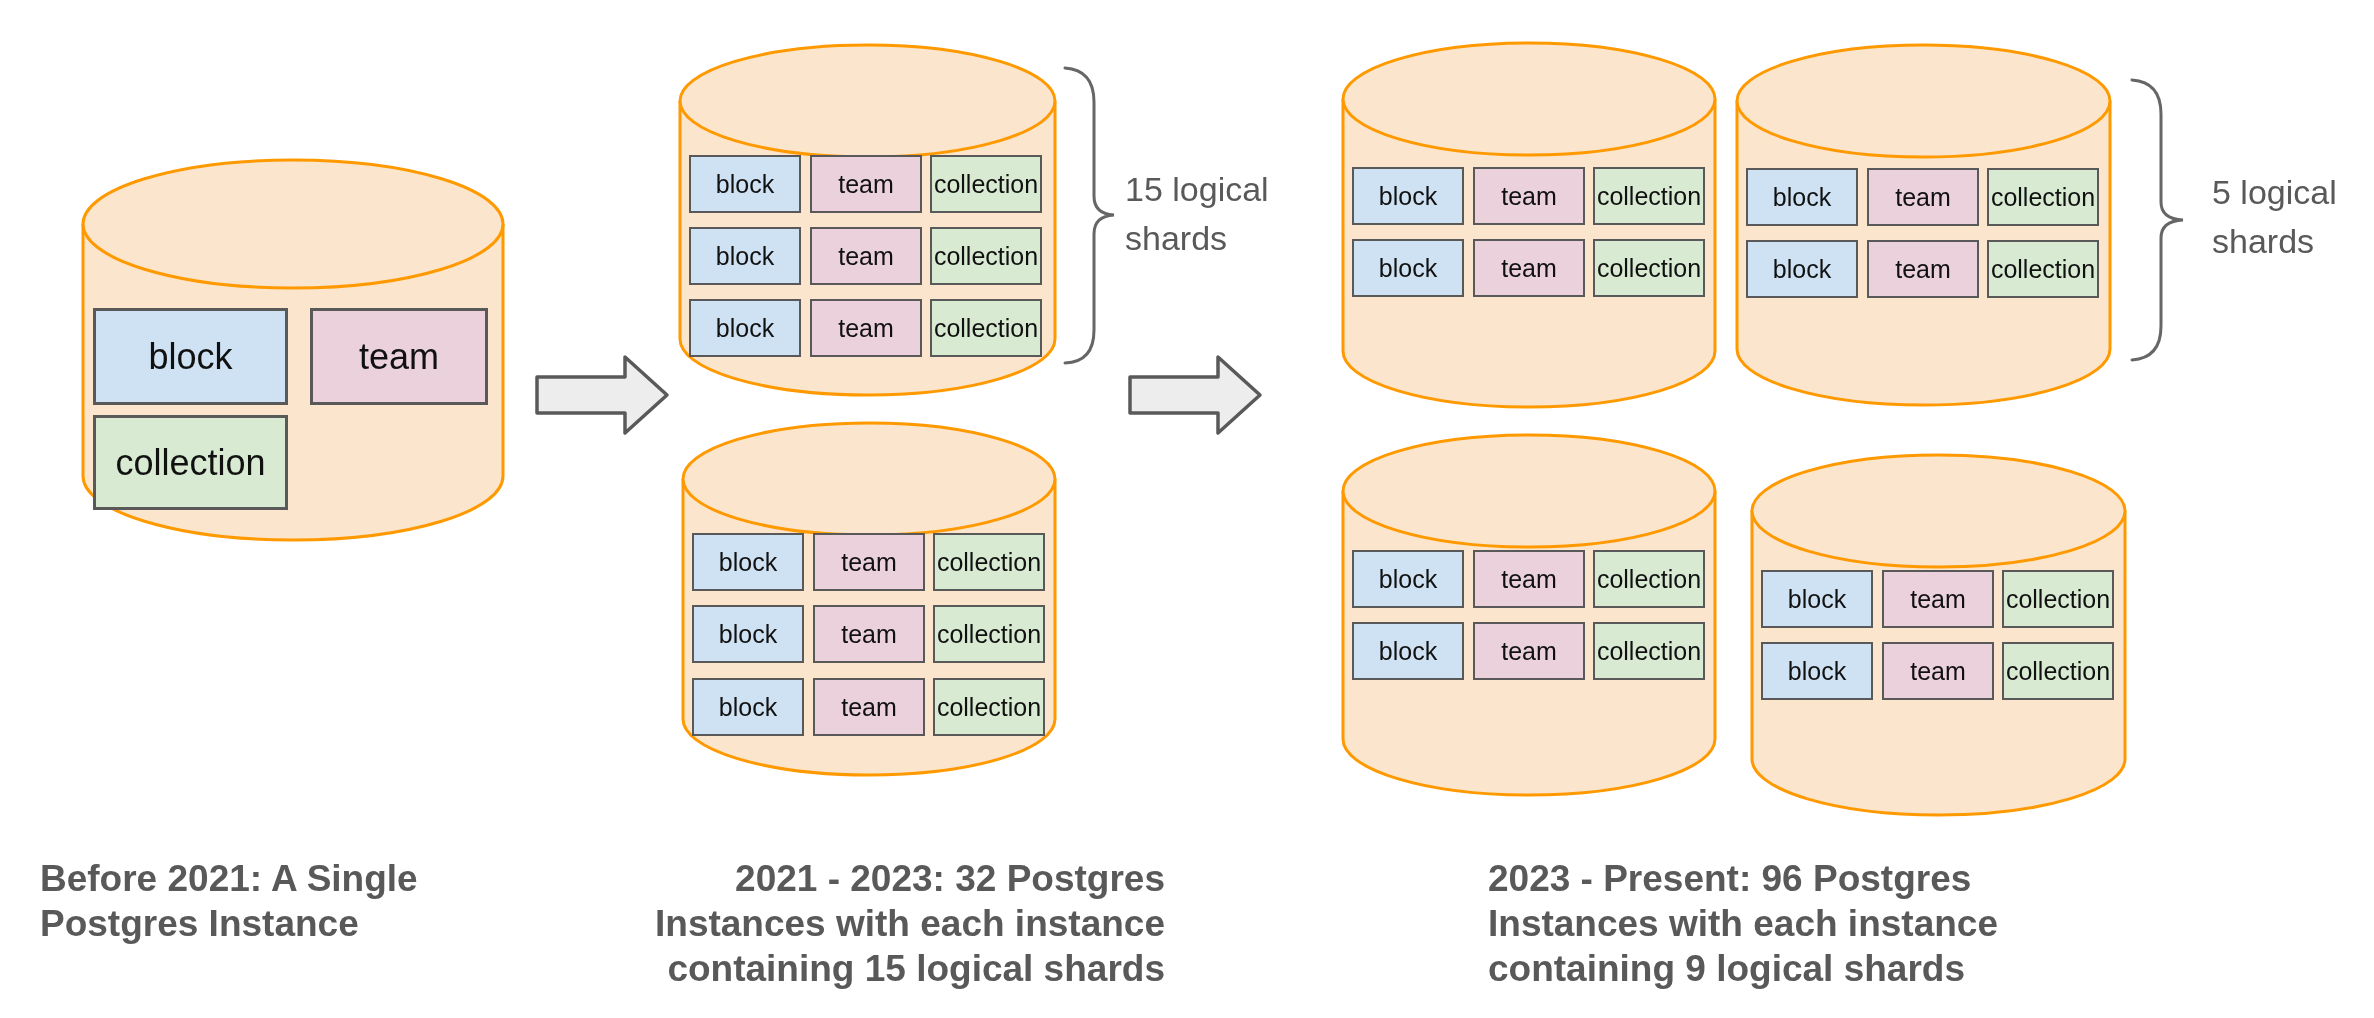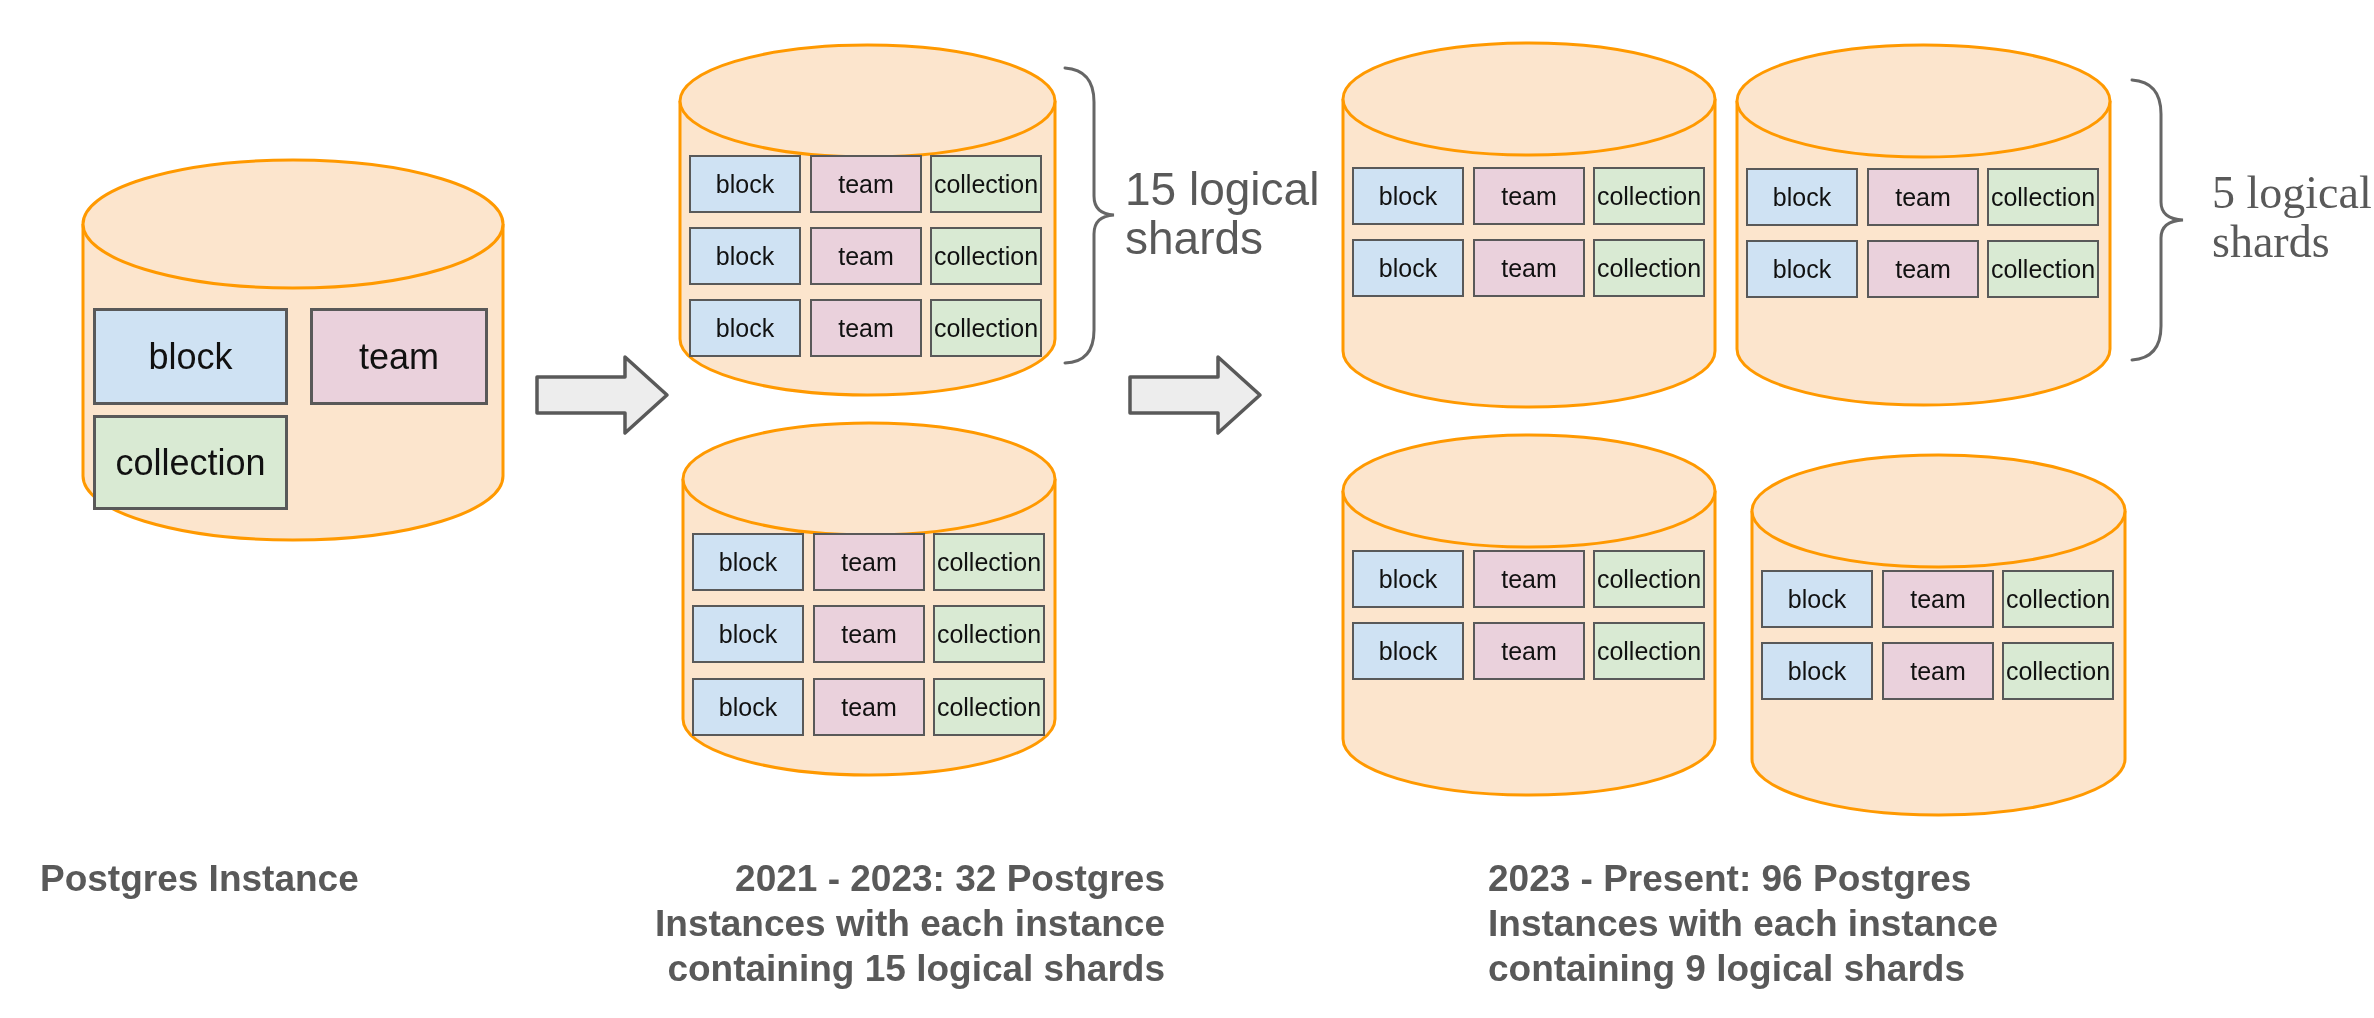--- a/index.html
+++ b/index.html
@@ -29,21 +29,21 @@
     position: absolute;
     font-size: 37px;
     font-weight: 700;
     line-height: 45px;
     color: var(--caption-color, #595959);
     white-space: nowrap;
   }
   .caption span { display: block; }
   .shard-label {
     position: absolute;
-    font-size: 46px;
+    font-size: 34px;
     line-height: 49px;
     color: var(--label-color, #595959);
     white-space: nowrap;
   }
   .shard-label span { display: block; }
 </style>
 </head>
 <body>
 
 <div class="canvas" style="--bg: #ffffff; --box-border: #595959; --box-text: #111111; --caption-color: #595959; --label-color: #595959;">
@@ -127,38 +127,39 @@
       <div class="table-box small" style="left: 1593px; top: 622px; width: 112px; height: 58px; background: rgb(217, 234, 211);">collection</div>
       <div class="table-box small" style="left: 1761px; top: 570px; width: 112px; height: 58px; background: rgb(207, 226, 243);">block</div>
       <div class="table-box small" style="left: 1882px; top: 570px; width: 112px; height: 58px; background: rgb(234, 209, 220);">team</div>
       <div class="table-box small" style="left: 2002px; top: 570px; width: 112px; height: 58px; background: rgb(217, 234, 211);">collection</div>
       <div class="table-box small" style="left: 1761px; top: 642px; width: 112px; height: 58px; background: rgb(207, 226, 243);">block</div>
       <div class="table-box small" style="left: 1882px; top: 642px; width: 112px; height: 58px; background: rgb(234, 209, 220);">team</div>
       <div class="table-box small" style="left: 2002px; top: 642px; width: 112px; height: 58px; background: rgb(217, 234, 211);">collection</div>
     </div>
 
   <div class="caption" style="left:40px; top:856px;">
+    <span>Before 2021: A Single</span>
     <span>Postgres Instance</span>
   </div>
 
   <div class="caption" style="left:655px; top:856px;text-align:right;">
     <span>2021 - 2023: 32 Postgres</span>
     <span>Instances with each instance</span>
     <span>containing 15 logical shards</span>
   </div>
 
   <div class="caption" style="left:1468px; top:856px;margin-left:20px;">
     <span>2023 - Present: 96 Postgres</span>
     <span>Instances with each instance</span>
     <span>containing 9 logical shards</span>
   </div>
 
   <div class="shard-label" style="left:1125px; top:165px;">
     <span>15 logical</span>
     <span>shards</span>
   </div>
 
-  <div class="shard-label" style="left:2212px; top:168px;font-family:Liberation Serif, serif;">
+  <div class="shard-label" style="left:2212px; top:168px;">
     <span>5 logical</span>
     <span>shards</span>
   </div>
 
 </div>
 
 </body></html>

